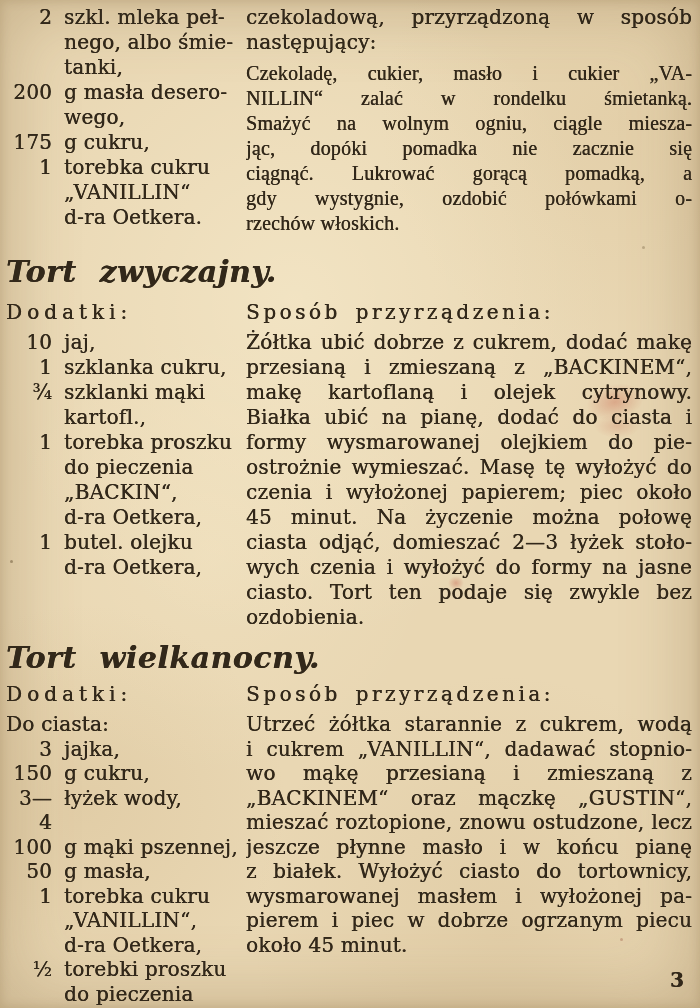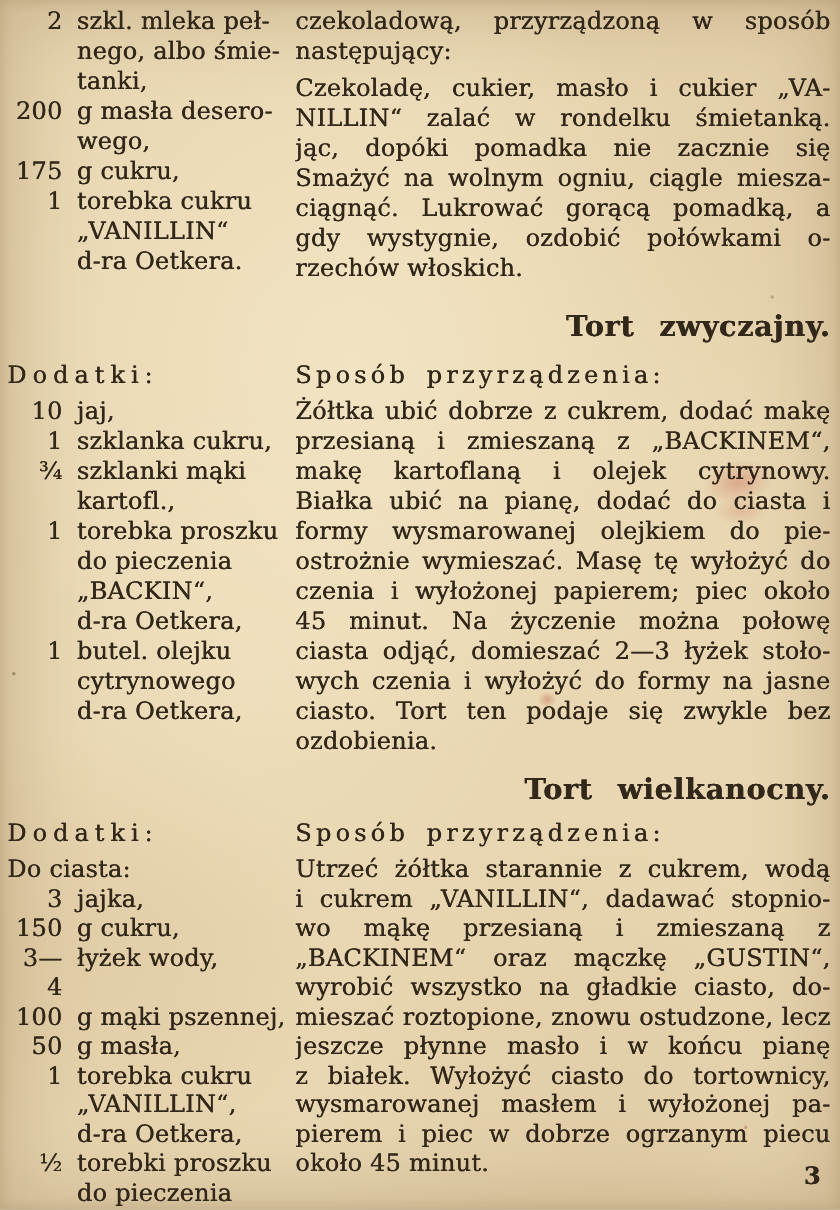--- a/index.html
+++ b/index.html
@@ -34,37 +34,38 @@
   .col-left { flex: 0 0 228px; width: 228px; }
   .col-right { flex: 1 1 auto; padding-left: 12px; min-width: 0; }
 
   .ing-row { display: flex; }
   .ing-row .q { flex: 0 0 46px; text-align: right; }
   .ing-row .t { flex: 1 1 auto; padding-left: 12px; white-space: nowrap; }
   .ing-full { }
 
   .tline { text-align: justify; text-align-last: justify; overflow: hidden; }
   .tline:last-child { text-align-last: left; }
-  .para + .para { margin-top: 6px; }
+  .para + .para { margin-top: 6px; font-family: Liberation Serif, serif; }
 
   .label {
     font-weight: normal;
     letter-spacing: 5px;
     word-spacing: 5px;
     white-space: nowrap;
   }
   .method-label { letter-spacing: 3.5px; }
   .after-label { margin-top: 5px; }
 
   .recipe-title {
     margin: 0;
     margin-top: 14px;
-    text-align: right;
+    text-align: left;
+    font-style: italic;
     font-weight: bold;
-    font-size: 24px;
+    font-size: 30px;
     line-height: 44px;
     word-spacing: 12px;
     letter-spacing: 0.5px;
   }
   #heading-2 { margin-top: 6px; }
   #section-b { margin-top: 6px; }
   #section-c { margin-top: 2px; }
   #section-c .tline, #section-c .ing-row, #section-c .ing-full { line-height: 24.5px; }
 
   .page-number {
@@ -141,22 +142,22 @@
           </div>
       </div>
       <div class="col-right">
         <div class="para">
             <div class="tline">czekoladową, przyrządzoną w sposób</div>
             <div class="tline">następujący:</div>
           </div>
         <div class="para">
             <div class="tline">Czekoladę, cukier, masło i cukier „VA-</div>
             <div class="tline">NILLIN“ zalać w rondelku śmietanką.</div>
+            <div class="tline">Smażyć na wolnym ogniu, ciągle miesza-</div>
             <div class="tline">jąc, dopóki pomadka nie zacznie się</div>
-            <div class="tline">Smażyć na wolnym ogniu, ciągle miesza-</div>
             <div class="tline">ciągnąć. Lukrować gorącą pomadką, a</div>
             <div class="tline">gdy wystygnie, ozdobić połówkami o-</div>
             <div class="tline">rzechów włoskich.</div>
           </div>
       </div>
     </div>
 
     <h2 class="recipe-title" id="heading-1">Tort zwyczajny.</h2>
 
     <div class="cols" id="section-b">
@@ -191,24 +192,20 @@
               <span class="q"></span>
               <span class="t">„BACKIN“,</span>
             </div>
             <div class="ing-row">
               <span class="q"></span>
               <span class="t">d-ra Oetkera,</span>
             </div>
             <div class="ing-row">
               <span class="q">1</span>
               <span class="t">butel. olejku</span>
-            </div>
-            <div class="ing-row">
-              <span class="q"></span>
-              <span class="t">cytrynowego</span>
             </div>
             <div class="ing-row">
               <span class="q"></span>
               <span class="t">d-ra Oetkera,</span>
             </div>
           </div>
       </div>
       <div class="col-right">
         <div class="label method-label">Sposób przyrządzenia:</div>
         <div class="para after-label">
@@ -277,21 +274,20 @@
             </div>
           </div>
       </div>
       <div class="col-right">
         <div class="label method-label">Sposób przyrządzenia:</div>
         <div class="para after-label">
             <div class="tline">Utrzeć żółtka starannie z cukrem, wodą</div>
             <div class="tline">i cukrem „VANILLIN“, dadawać stopnio-</div>
             <div class="tline">wo mąkę przesianą i zmieszaną z</div>
             <div class="tline">„BACKINEM“ oraz mączkę „GUSTIN“,</div>
-            <div class="tline">wyrobić wszystko na gładkie ciasto, do-</div>
             <div class="tline">mieszać roztopione, znowu ostudzone, lecz</div>
             <div class="tline">jeszcze płynne masło i w końcu pianę</div>
             <div class="tline">z białek. Wyłożyć ciasto do tortownicy,</div>
             <div class="tline">wysmarowanej masłem i wyłożonej pa-</div>
             <div class="tline">pierem i piec w dobrze ogrzanym piecu</div>
             <div class="tline">około 45 minut.</div>
           </div>
       </div>
     </div>
 

